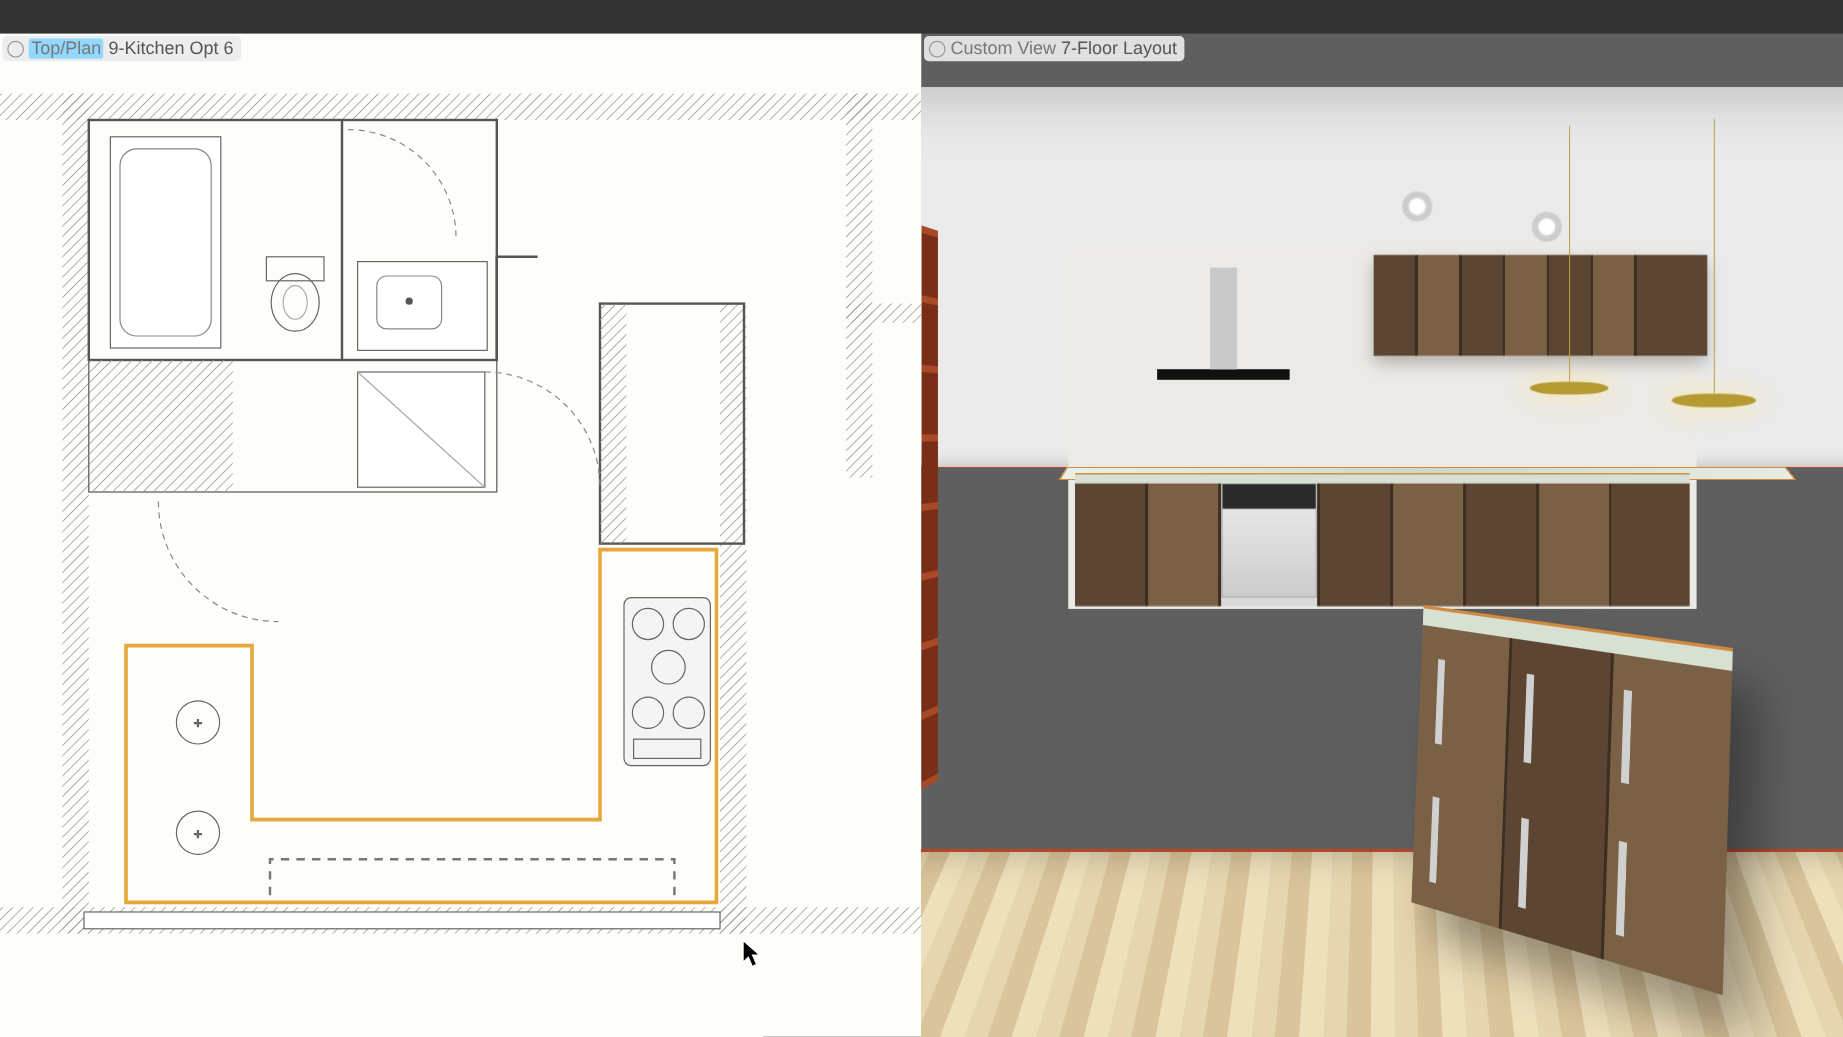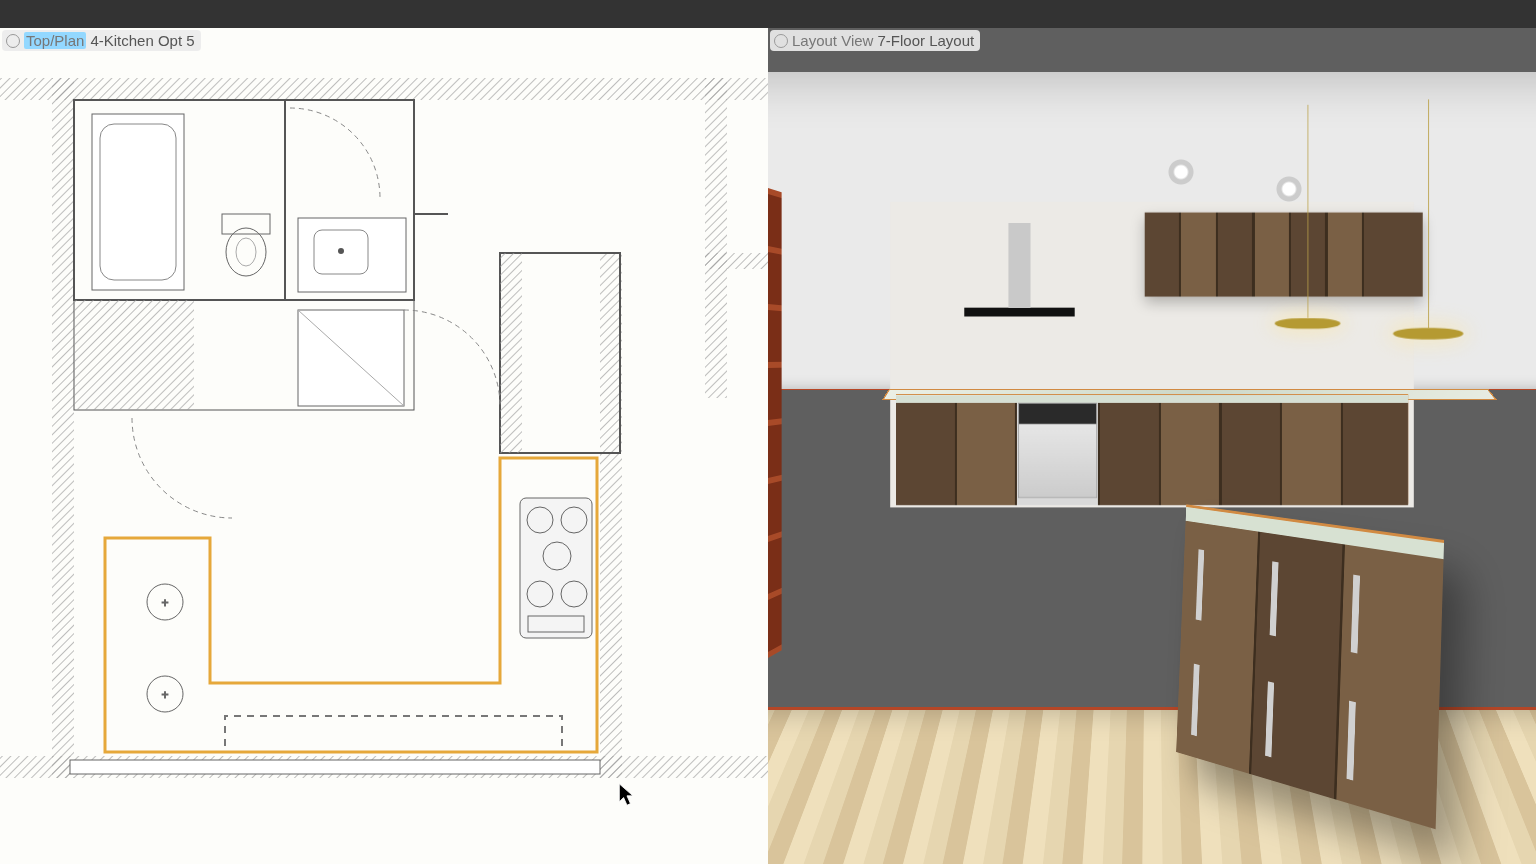--- a/index.html
+++ b/index.html
@@ -229,21 +229,21 @@
 </style>
 </head>
 <body>
 
 <div class="split">
 
   <div class="pane left">
     <div class="view-label">
       <span class="sun"></span>
       <span class="mode highlight">Top/Plan</span>
-      <span class="name">4-Kitchen Opt 5</span>
+      <span class="name">9-Kitchen Opt 6</span>
     </div>
 
     <svg class="plan" viewBox="0 0 768 864">
       <defs>
         <pattern id="hatch" width="6" height="6" patternUnits="userSpaceOnUse" patternTransform="rotate(45)">
           <line x1="0" y1="0" x2="0" y2="6" stroke="#9a9a9a" stroke-width="1.3"></line>
         </pattern>
       </defs>
 
       <g>
@@ -327,21 +327,21 @@
     </svg>
 
     <svg class="cursor" viewBox="0 0 20 28">
       <path d="M1 1 L1 22 L6 17 L10 26 L14 24 L10 15 L17 15 Z" fill="#000" stroke="#fff" stroke-width="1"></path>
     </svg>
   </div>
 
   <div class="pane right">
     <div class="view-label">
       <span class="sun"></span>
-      <span class="mode">Layout View</span>
+      <span class="mode">Custom View</span>
       <span class="name">7-Floor Layout</span>
     </div>
 
     <div class="scene">
       <div class="ceiling3d"></div>
       <div class="rlight a"></div>
       <div class="rlight b"></div>
       <div class="rlight c"></div>
       <div class="backwall"></div>
       <div class="uppers"></div>

